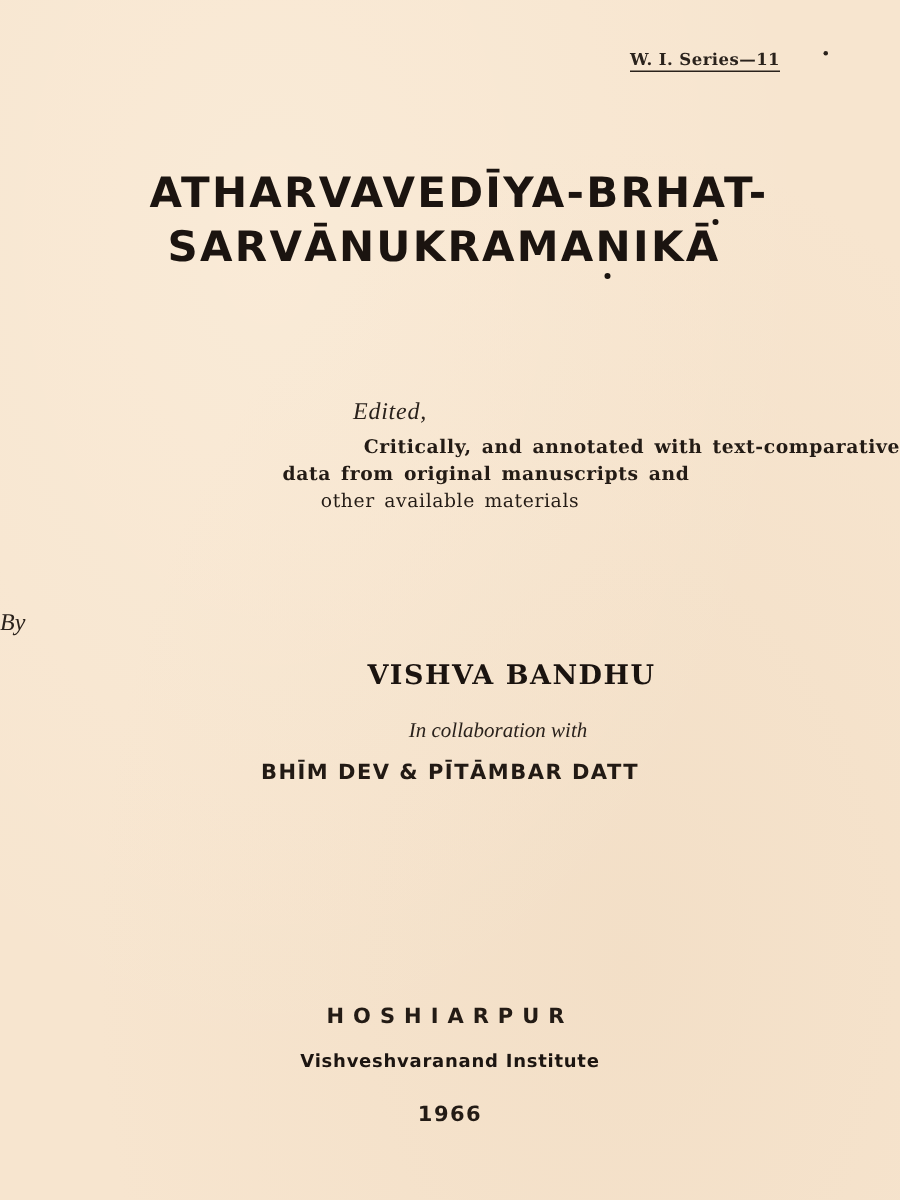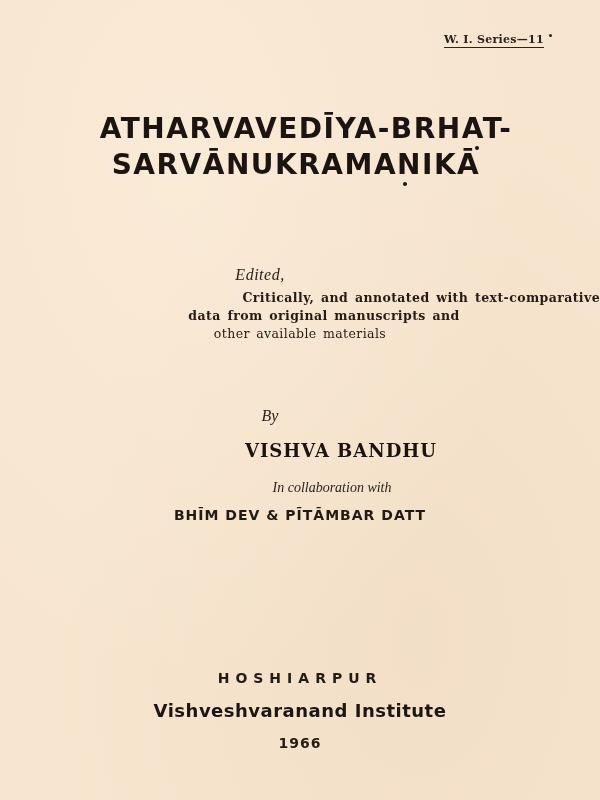--- a/index.html
+++ b/index.html
@@ -27,21 +27,20 @@
       position: absolute;
       top: 33px;
       left: 420px;
       font-family: "DejaVu Serif", serif;
       font-size: 11px;
       font-weight: bold;
       letter-spacing: 0.3px;
       color: #2a221c;
       border-bottom: 1.5px solid #2a221c;
       padding-bottom: 1px;
-      margin-left: 24px;
     }
     .dot {
       position: absolute;
       top: 34px;
       left: 549px;
       width: 3px;
       height: 3px;
       border-radius: 50%;
       background: #2a221c;
     }
@@ -90,21 +89,21 @@
       word-spacing: 2px;
     }
     .desc.d1 { top: 290px; text-align: right; }
     .desc.d2 { top: 308px; margin-left: 24px; }
     .desc.d3 { top: 326px; font-weight: normal; font-family: "DejaVu Serif", serif; }
     .by {
       position: absolute;
       top: 407px;
       left: 0;
       width: 540px;
-      text-align: center;
+      text-align: left;
       font-family: "Liberation Serif", serif;
       font-style: italic;
       font-size: 16px;
       color: #2a221c;
     }
     .author {
       position: absolute;
       top: 440px;
       left: 0;
       width: 600px;
@@ -153,21 +152,21 @@
       font-weight: bold;
     }
     .publisher {
       position: absolute;
       top: 700px;
       left: 0;
       width: 600px;
       text-align: center;
       font-family: "DejaVu Sans", sans-serif;
       font-weight: bold;
-      font-size: 18px;
+      font-size: 12px;
       letter-spacing: 0.5px;
       color: #1c1511;
     }
     .year {
       position: absolute;
       top: 735px;
       left: 0;
       width: 600px;
       text-align: center;
       font-family: "DejaVu Sans", sans-serif;

